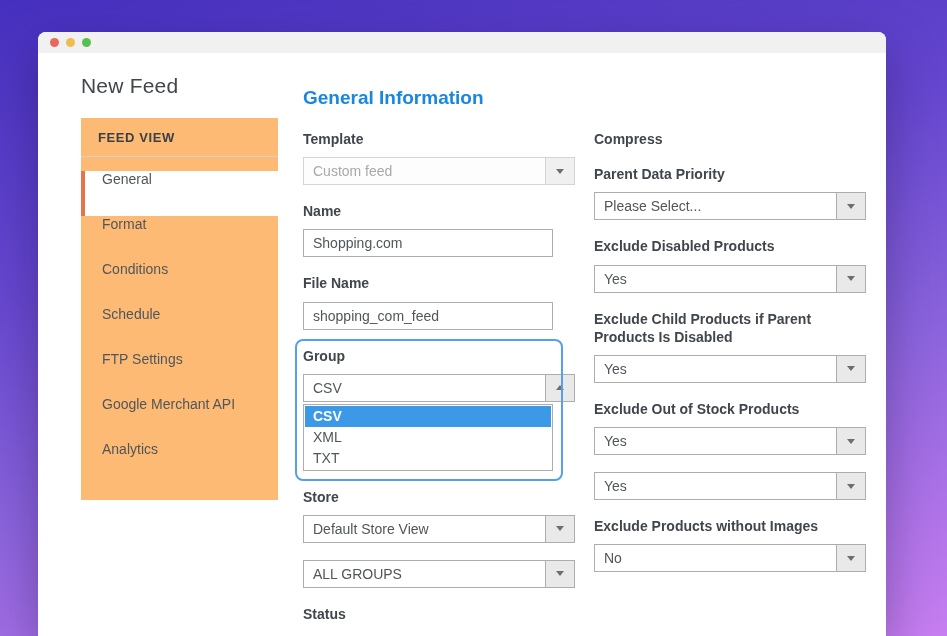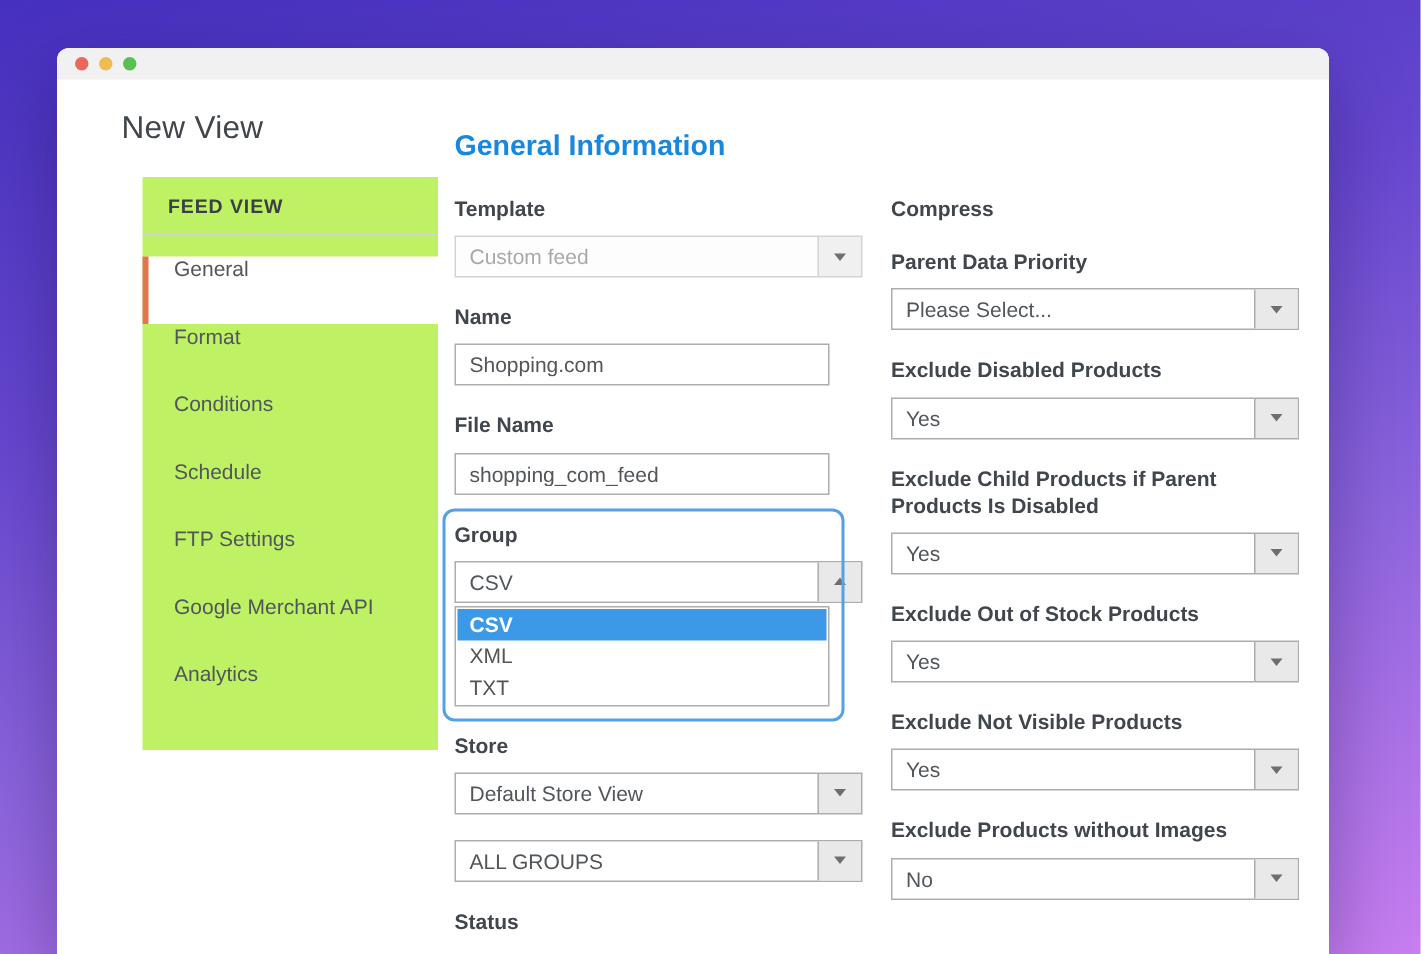--- a/index.html
+++ b/index.html
@@ -21,22 +21,22 @@
   .dot.red{background:#e8685c;}
   .dot.yellow{background:#eebd4d;}
   .dot.green{background:#58c04e;}
 
   
   .page-title{
     position:absolute;left:43px;top:42px;
     font-size:21px;color:#41464b;letter-spacing:.2px;
   }
   .side-panel{
-    position:absolute;left:57px;top:86px;width:197px;
-    background:#bef264;padding-bottom:14px;
+    position:absolute;left:43px;top:86px;width:197px;
+    background:#fdba74;padding-bottom:14px;
   }
   .side-header{
     height:38px;display:flex;align-items:center;padding-left:17px;
     font-size:13px;font-weight:bold;color:#3c4045;letter-spacing:.6px;
     border-bottom:1px solid #d2d2d2;
   }
   .side-list{padding-top:14px;}
   .side-item{
     height:45px;display:flex;align-items:flex-start;padding-left:17px;
     font-size:14px;color:#51565b;border-left:4px solid transparent;
@@ -98,21 +98,21 @@
 </head>
 <body>
 
 <div class="window">
   <div class="titlebar">
     <span class="dot red"></span>
     <span class="dot yellow"></span>
     <span class="dot green"></span>
   </div>
 
-  <div class="page-title">New View</div>
+  <div class="page-title">New Feed</div>
 
   <div class="side-panel">
     <div class="side-header">FEED VIEW</div>
     <div class="side-list" id="side-list">
         <div class="side-item active">
           <span>General</span>
         </div>
         <div class="side-item">
           <span>Format</span>
         </div>
@@ -225,21 +225,20 @@
           <div class="field">
             <div class="field-label">Exclude Out of Stock Products</div>
             <div class="select">
               <span class="val">Yes</span>
               <span class="arrow-box">
                 <span class="tri-down"></span>
               </span>
             </div>
           </div>
           <div class="field">
-            <div class="field-label">Exclude Not Visible Products</div>
             <div class="select">
               <span class="val">Yes</span>
               <span class="arrow-box">
                 <span class="tri-down"></span>
               </span>
             </div>
           </div>
           <div class="field">
             <div class="field-label">Exclude Products without Images</div>
             <div class="select">

